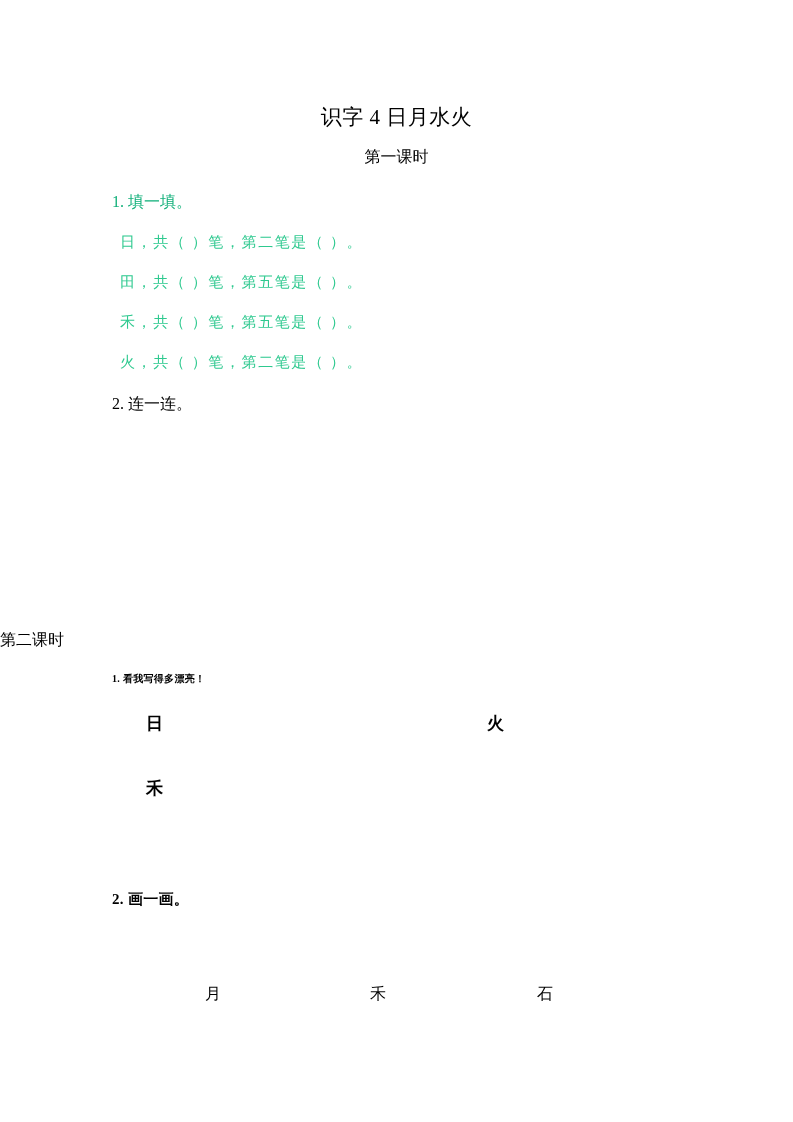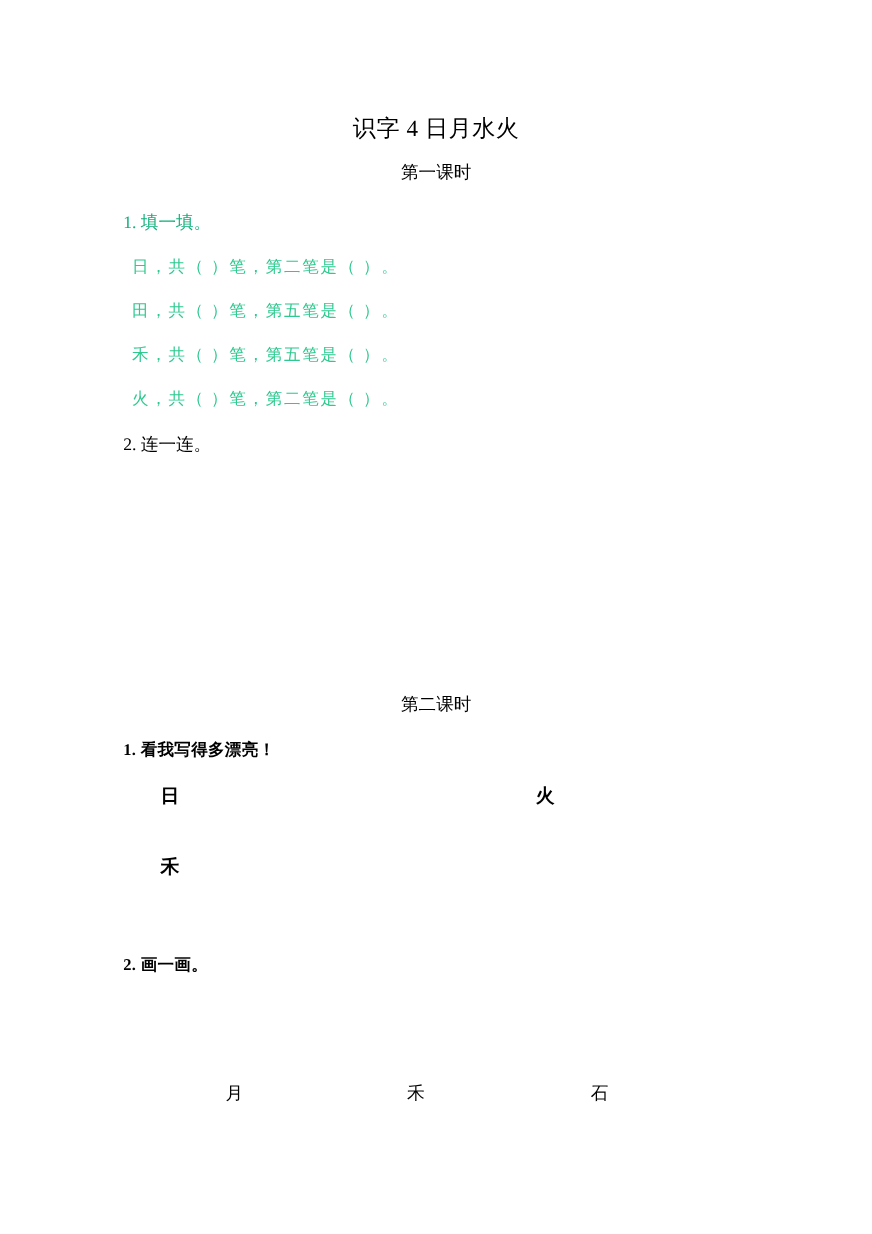--- a/index.html
+++ b/index.html
@@ -38,21 +38,20 @@
     left: 0;
     width: 793px;
     text-align: center;
     font-size: 16px;
   }
   .lesson-heading-2 {
     position: absolute;
     top: 630px;
     left: 0;
     width: 793px;
-    text-align: center;
     font-size: 16px;
   }
 
   
   .ex-1-label {
     position: absolute;
     top: 192px;
     left: 112px;
     font-size: 16px;
     color: #12b07a;
@@ -77,27 +76,27 @@
     font-size: 16px;
     color: #000000;
     font-family: Liberation Serif, serif;
   }
 
   
   .ex2-1-label {
     position: absolute;
     top: 672px;
     left: 112px;
-    font-size: 15px;
+    font-size: 10px;
     font-weight: bold;
     letter-spacing: 0.3px;
   }
   .ex2-2-label {
     position: absolute;
-    top: 868px;
+    top: 890px;
     left: 112px;
     font-size: 15px;
     font-weight: bold;
     letter-spacing: 0.3px;
   }
 
   .char-big {
     position: absolute;
     font-size: 17px;
     font-weight: bold;

